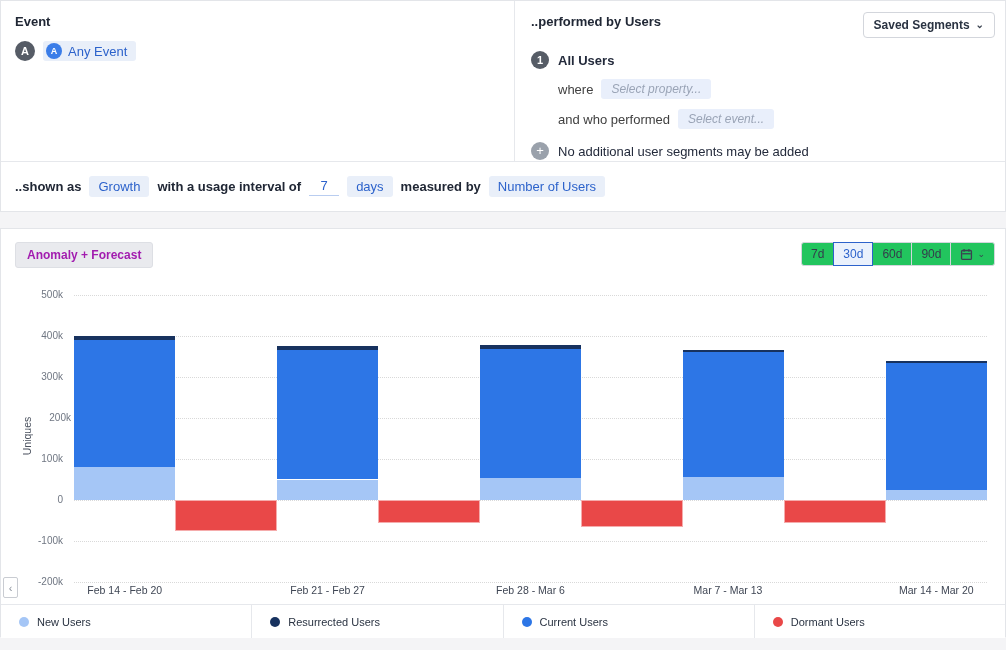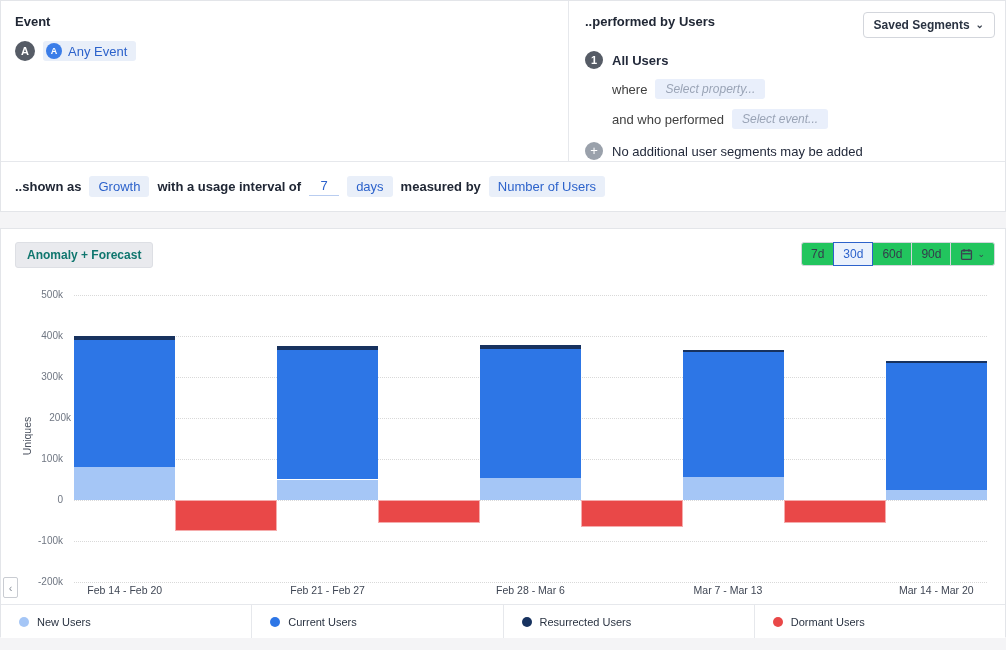--- a/index.html
+++ b/index.html
@@ -8,21 +8,21 @@
     background:#f4f4f6;
     font-family:"Liberation Sans", sans-serif;
     font-size:13px;
     color:#232a3b;
   }
   .card { background:#fff; border:1px solid #e3e5e9; }
 
   
   .top-card { width:1006px; }
   .top-row { display:flex; height:161px; border-bottom:1px solid #e6e8ec; }
-  .event-panel { width:568px; border-right:1px solid #e6e8ec; padding:13px 14px; }
+  .event-panel { width:514px; border-right:1px solid #e6e8ec; padding:13px 14px; }
   .users-panel { flex:1; padding:13px 16px 13px 16px; position:relative; }
   .panel-title { font-weight:bold; font-size:13px; color:#202735; }
 
   .event-row { display:flex; align-items:center; margin-top:12px; gap:8px; }
   .avatar-circle { width:20px; height:20px; border-radius:50%; background:#565c66; color:#fff;
     font-size:11px; font-weight:bold; display:flex; align-items:center; justify-content:center; }
   .chip { display:inline-flex; align-items:center; gap:6px; background:#e9eff9; color:#2c62cb;
     border-radius:3px; padding:3px 9px; font-size:13px; }
   .chip.with-icon { padding:2px 9px 2px 3px; }
   .event-type-icon { width:16px; height:16px; border-radius:50%; background:#3b7de8; color:#fff;
@@ -52,21 +52,21 @@
   .shown-text { color:#202735; font-size:13px; font-weight:bold; }
   .shown-plain { color:#202735; font-size:13px; font-weight:bold; }
   .interval-input { width:30px; text-align:center; border:none; border-bottom:1px solid #b9cdf0;
     color:#2c62cb; font-size:13px; font-family:"Liberation Sans", sans-serif; background:transparent;
     outline:none; padding-bottom:2px; }
 
   .gap-strip { height:16px; background:#f4f4f6; }
 
   
   .chart-card { position:relative; width:1006px; height:409px; }
-  .anomaly-btn { position:absolute; left:14px; top:13px; background:#e9eaee; color:#0f766e;
+  .anomaly-btn { position:absolute; left:14px; top:13px; background:#e9eaee; color:#a21caf;
     border:1px solid #dddfe4; border-radius:3px; padding:5px 11px; font-size:12px; font-weight:bold; }
   .range-group { position:absolute; right:10px; top:13px; display:flex; }
   .rbtn { border:1px solid #d3d6dc; background:#22c55e; color:#333c4b; font-size:12px;
     padding:4px 9px; margin-left:-1px; cursor:pointer; font-family:"Liberation Sans", sans-serif;
     display:flex; align-items:center; gap:4px; position:relative; }
   .rbtn:first-child { border-radius:3px 0 0 3px; margin-left:0; }
   .rbtn.cal-btn { border-radius:0 3px 3px 0; }
   .rbtn.sel { color:#2c62cb; background:#eaf1fc; border-color:#2c62cb; z-index:1; }
   .rbtn .chev { font-size:9px; color:#3a4250; line-height:5px; }
 
@@ -168,26 +168,26 @@
   <button class="collapse-btn">
     <span>‹</span>
   </button>
 
   <div class="legend" id="legend">
       <div class="legend-cell">
         <span class="legend-dot" style="background: rgb(165, 198, 246);"></span>
         <span class="legend-label">New Users</span>
       </div>
       <div class="legend-cell">
+        <span class="legend-dot" style="background: rgb(23, 50, 95);"></span>
+        <span class="legend-label">Resurrected Users</span>
+      </div>
+      <div class="legend-cell">
         <span class="legend-dot" style="background: rgb(45, 118, 230);"></span>
         <span class="legend-label">Current Users</span>
-      </div>
-      <div class="legend-cell">
-        <span class="legend-dot" style="background: rgb(23, 50, 95);"></span>
-        <span class="legend-label">Resurrected Users</span>
       </div>
       <div class="legend-cell">
         <span class="legend-dot" style="background: rgb(233, 72, 72);"></span>
         <span class="legend-label">Dormant Users</span>
       </div>
     </div>
 <div class="gridline" style="left: 73px; width: 913px; top: 66px;"></div>
     <div class="ytick" style="left: 0px; top: 60px;">500k</div>
     <div class="gridline" style="left: 73px; width: 913px; top: 107px;"></div>
     <div class="ytick" style="left: 0px; top: 101px;">400k</div>

